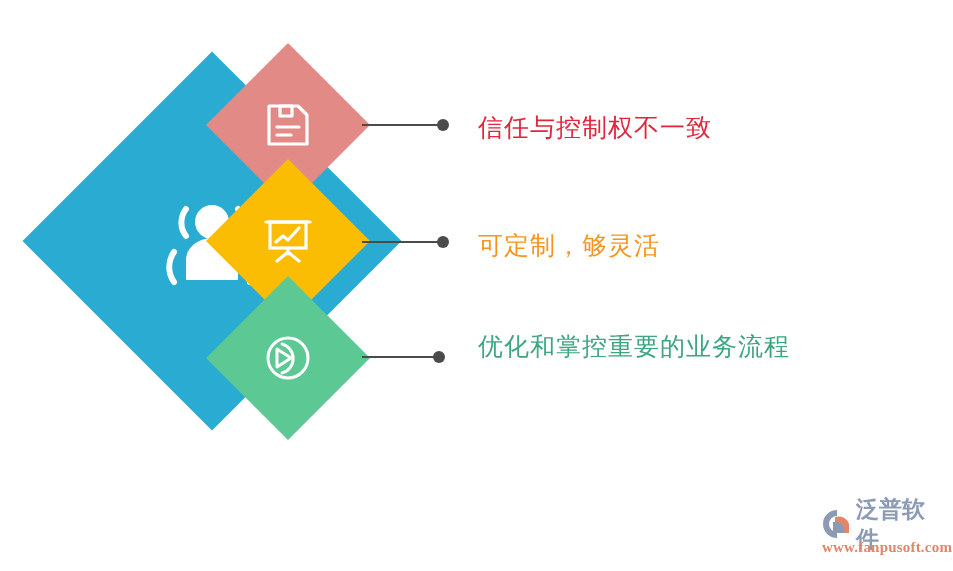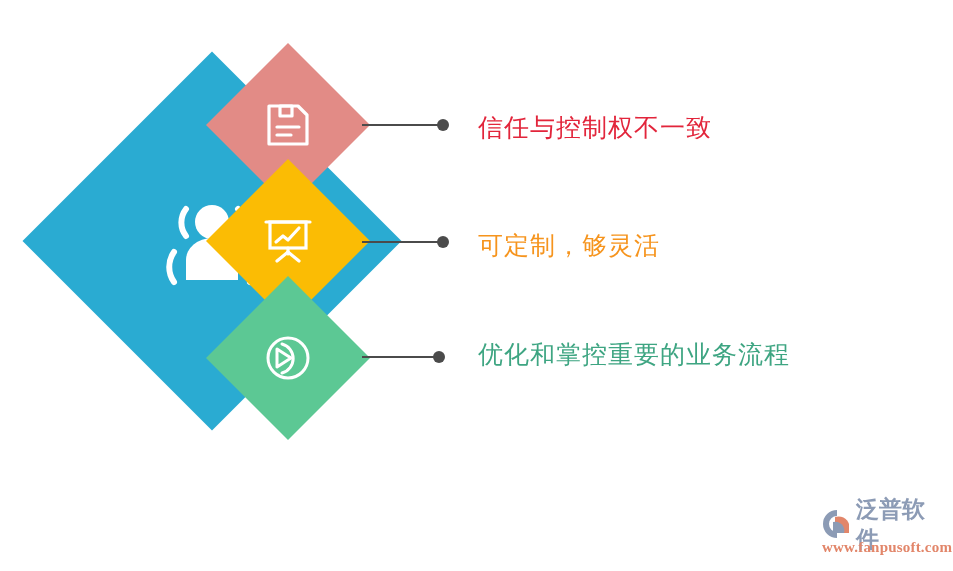--- a/index.html
+++ b/index.html
@@ -92,21 +92,21 @@
   .label {
     position: absolute;
     font-size: 25px;
     font-weight: 500;
     letter-spacing: 1px;
     white-space: nowrap;
     z-index: 4;
   }
   #label-1 { left: 478px; top: 111px; color: #E2253B; }
   #label-2 { left: 478px; top: 229px; color: #F6941D; }
-  #label-3 { left: 478px; top: 338px; color: #3EA582; }
+  #label-3 { left: 478px; top: 330px; color: #3EA582; }
 
   
   #logo {
     position: absolute;
     left: 822px;
     top: 508px;
     width: 122px;
     height: 52px;
     z-index: 5;
   }

